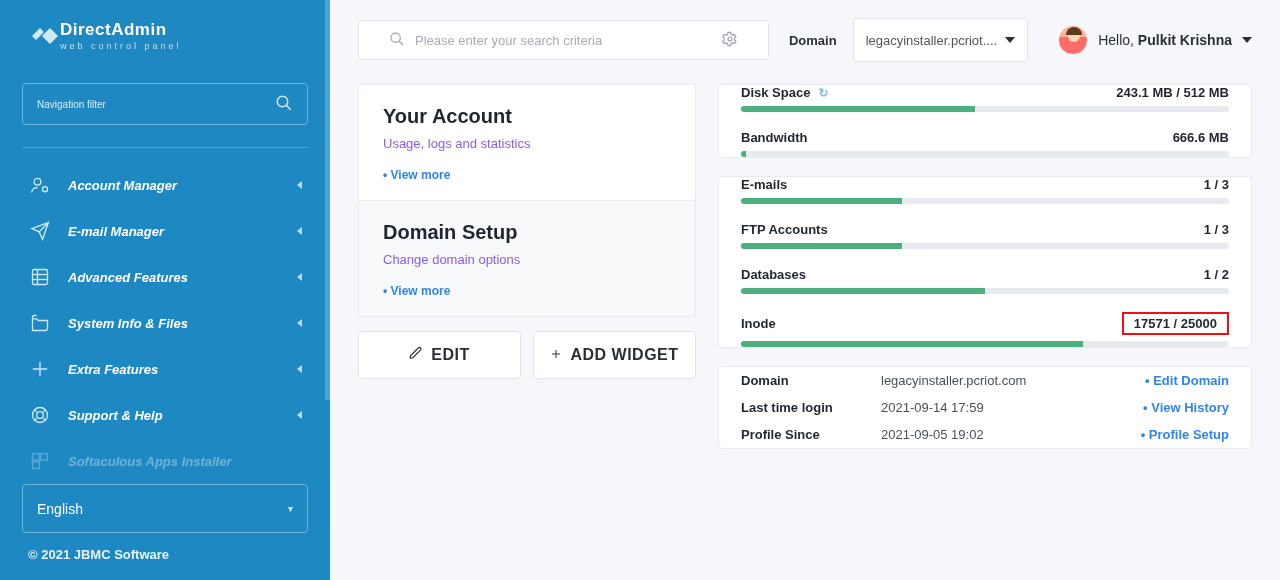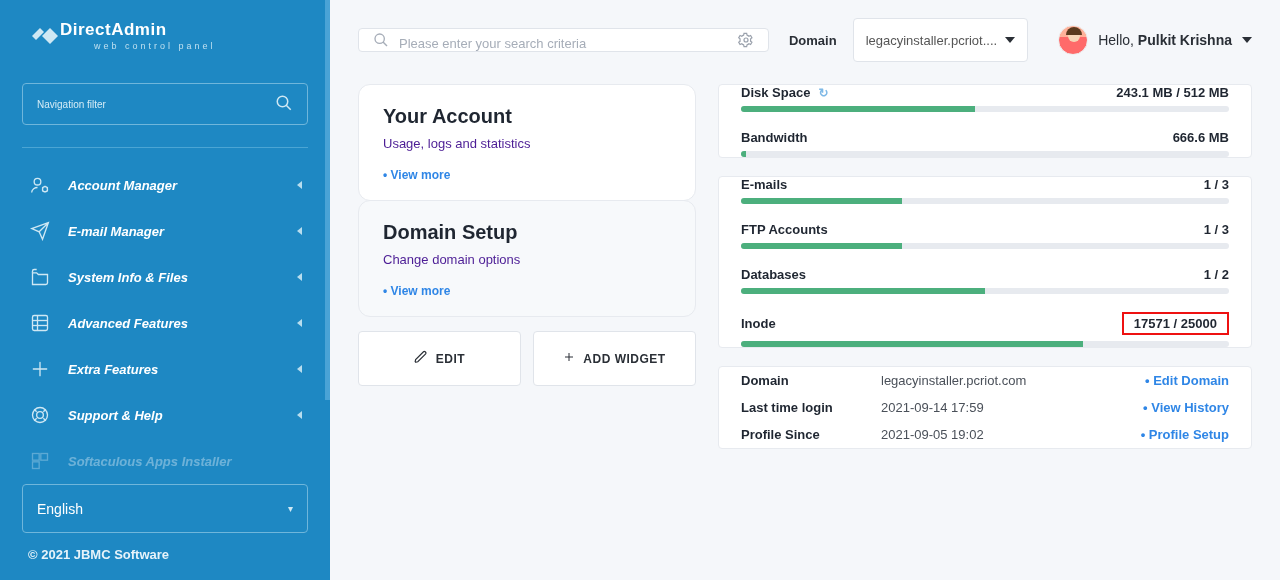--- a/index.html
+++ b/index.html
@@ -2,62 +2,62 @@
 <html><head>
 <meta charset="utf-8">
 <style>
   * { box-sizing: border-box; margin: 0; padding: 0; }
   body { font-family: "Segoe UI", Arial, sans-serif; background: #f5f7fa; color: #333; font-size: 13px; width: 1280px; height: 580px; overflow: hidden; display: flex; }
   .sidebar { width: 330px; background: #1e88c3; color: #fff; display: flex; flex-direction: column; position: relative; }
   .sb-scroll { position:absolute; right:0; top:0; width:5px; height:400px; background:#4aa3d6; }
   .logo-row { display: flex; align-items: center; padding: 20px 28px 20px 30px; }
   .logo-ico svg { display:block; }
   .logo-txt .b1 { font-size: 17px; font-weight: 700; letter-spacing: 0.5px; }
-  .logo-txt .b2 { font-size: 9px; letter-spacing: 3px; color: #bfe0f0; margin-top: 1px; margin-left: 34px; }
+  .logo-txt .b2 { font-size: 9px; letter-spacing: 3px; color: #bfe0f0; margin-top: 1px; }
   .nav-filter { margin: 12px 22px 8px; border: 1px solid #6fb6db; border-radius: 4px; display: flex; align-items: center; height: 44px; padding: 0 14px; }
   .nav-filter input { flex:1; background: transparent; border: none; color:#fff; font-size: 10px; outline: none; }
   .nav-filter input::placeholder { color: #d5ecf6; }
   .nav-filter .sico { color:#cfe8f4; }
   .nav-div { height:1px; background:#4ba5d4; margin: 14px 22px; }
   .nav { flex:1;font-style:italic; }
   .nav-item { display:flex; align-items:center; padding: 13px 28px; color:#fff; font-weight:600; position:relative; cursor:pointer; }
   .nav-item .ic { width: 24px; margin-right: 16px; display:flex; align-items:center; justify-content:center; color:#cfe8f4; }
   .nav-item .arr { position:absolute; right:28px; top:50%; transform:translateY(-50%); width:0; height:0; border-top:4px solid transparent; border-bottom:4px solid transparent; border-right:5px solid #b8ddee; }
   .nav-item.faded { opacity:0.35; }
   .lang { margin: 0 22px 14px; border:1px solid #6fb6db; border-radius:4px; height:51px; display:flex; align-items:center; padding:0 14px; color:#fff; font-size:14px; position:relative; }
   .lang .dd { position:absolute; right:14px; font-size:10px; color:#cfe8f4; }
   .copy { padding: 0 28px 18px; color:#e6f3fa; font-size:13px; font-weight:600; }
 
   .main { flex:1; display:flex; flex-direction:column; }
   .topbar { display:flex; align-items:center; padding: 18px 28px 0; gap: 12px; }
-  .search { flex:1; border:1px solid #e0e4ea; border-radius:4px; height:24px; background:#fff; display:flex; align-items:flex-end; padding:0 14px; color:#a6adb8; gap:10px; position:relative; }
+  .search { flex:1; border:1px solid #e0e4ea; border-radius:4px; height:40px; background:#fff; display:flex; align-items:center; padding:0 30px; color:#a6adb8; gap:10px; position:relative; }
   .search input { flex:1; border:none; outline:none; font-size:13px; color:#555; background:transparent; }
   .search input::placeholder { color:#a6adb8; }
   .gear { color:#9aa1ac; }
   .dom-lbl { font-weight:700; color:#2a2f36; padding: 0 4px 0 8px; }
   .dom-sel { border:1px solid #e0e4ea; border-radius:4px; background:#fff; height:44px; display:flex; align-items:center; padding:0 12px; gap:8px; color:#555; min-width:155px; position:relative; }
   .dom-sel .dd, .user .dd { width:0;height:0;border-left:5px solid transparent;border-right:5px solid transparent;border-top:6px solid #2a2f36; }
   .user { display:flex; align-items:center; gap:10px; margin-left:18px; color:#2a2f36; }
   .avatar { width:30px; height:30px; border-radius:50%; background: linear-gradient(#ffb199 40%, #ff6a6a 41%); position:relative; overflow:hidden; border:1px solid #eee; }
   .avatar::before { content:""; position:absolute; top:4px; left:9px; width:12px; height:12px; background:#f7d6b8; border-radius:50%; }
   .avatar::after { content:""; position:absolute; top:1px; left:7px; width:16px; height:8px; background:#5b3a1e; border-radius:8px 8px 0 0; }
   .user .hi { font-size:14px; }
   .user .hi b { font-weight:700; }
 
   .content { flex:1; padding: 22px 28px; display:flex; gap: 22px; overflow:hidden; }
   .left-col { width: 338px; display:flex; flex-direction:column; gap:0; }
-  .card { background:#fff; border:1px solid #e7eaef; border-radius:12px; padding: 20px 24px 18px; }
+  .card { background:#fff; border:1px solid #e7eaef; border-radius:0; padding: 20px 24px 18px; }
   .card.sel { background:#f7f9fb; }
   .card + .card { margin-top:-1px; }
   .card h2 { font-size:20px; font-weight:700; color:#1f2631; margin-bottom:8px; }
-  .card .sub { color:#4c1d95; font-size:13px; margin-bottom:16px; }
+  .card .sub { color:#8b5cf6; font-size:13px; margin-bottom:16px; }
   .card .link { color:#2f86e6; font-size:12px; font-weight:600; }
   .card .link::before { content:"• "; }
   .btn-row { display:flex; gap:12px; margin-top:14px; }
-  .btn { flex:1; height:55px; border:1px solid #e0e4ea; border-radius:4px; background:#fff; display:flex; align-items:center; justify-content:center; gap:8px; font-weight:700; color:#2a2f36; font-size:12px; letter-spacing:0.5px; cursor:pointer; }
+  .btn { flex:1; height:48px; border:1px solid #e0e4ea; border-radius:4px; background:#fff; display:flex; align-items:center; justify-content:center; gap:8px; font-weight:700; color:#2a2f36; font-size:16px; letter-spacing:0.5px; cursor:pointer; }
 
   .right-col { flex:1; display:flex; flex-direction:column; gap:18px; }
   .panel { background:#fff; border:1px solid #e7eaef; border-radius:4px; padding: 0 22px; }
   .stat { margin-bottom: 18px; }
   .stat:last-child { margin-bottom:0; }
   .stat-row { display:flex; justify-content:space-between; align-items:center; margin-bottom:6px; font-size:13px; }
   .stat-row .lbl { font-weight:700; color:#1f2631; display:flex; align-items:center; gap:8px; }
   .stat-row .val { font-weight:700; color:#1f2631; }
   .stat-row .val.boxed { border:2px solid #e11; padding:2px 10px; }
   .bar { height:6px; background:#e7eaef; border-radius:3px; overflow:hidden; }
@@ -115,37 +115,37 @@
           <svg width="20" height="20" viewBox="0 0 24 24" fill="none" stroke="currentColor" stroke-width="1.6">
             <path d="M22 2L11 13M22 2L15 22l-4-9-9-4 20-7z"></path>
           </svg>
         </span>
       <span>E-mail Manager</span>
         <span class="arr"></span>
     </div>
     <div class="nav-item">
       <span class="ic">
           <svg width="20" height="20" viewBox="0 0 24 24" fill="none" stroke="currentColor" stroke-width="1.6">
-            <path d="M3 7h5l2 2h11v10a2 2 0 01-2 2H3V7z"></path>
-            <path d="M3 7V5a2 2 0 012-2h3"></path>
-          </svg>
-        </span>
-      <span>System Info &amp; Files</span>
-        <span class="arr"></span>
-    </div>
-    <div class="nav-item">
-      <span class="ic">
-          <svg width="20" height="20" viewBox="0 0 24 24" fill="none" stroke="currentColor" stroke-width="1.6">
             <rect x="3" y="3" width="18" height="18" rx="2"></rect>
             <line x1="3" y1="9" x2="21" y2="9"></line>
             <line x1="3" y1="15" x2="21" y2="15"></line>
             <line x1="9" y1="3" x2="9" y2="21"></line>
           </svg>
         </span>
       <span>Advanced Features</span>
+        <span class="arr"></span>
+    </div>
+    <div class="nav-item">
+      <span class="ic">
+          <svg width="20" height="20" viewBox="0 0 24 24" fill="none" stroke="currentColor" stroke-width="1.6">
+            <path d="M3 7h5l2 2h11v10a2 2 0 01-2 2H3V7z"></path>
+            <path d="M3 7V5a2 2 0 012-2h3"></path>
+          </svg>
+        </span>
+      <span>System Info &amp; Files</span>
         <span class="arr"></span>
     </div>
     <div class="nav-item">
       <span class="ic">
           <svg width="20" height="20" viewBox="0 0 24 24" fill="none" stroke="currentColor" stroke-width="1.6">
             <path d="M12 4v16M4 12h16" stroke-linecap="round"></path>
           </svg>
         </span>
       <span>Extra Features</span>
         <span class="arr"></span>

